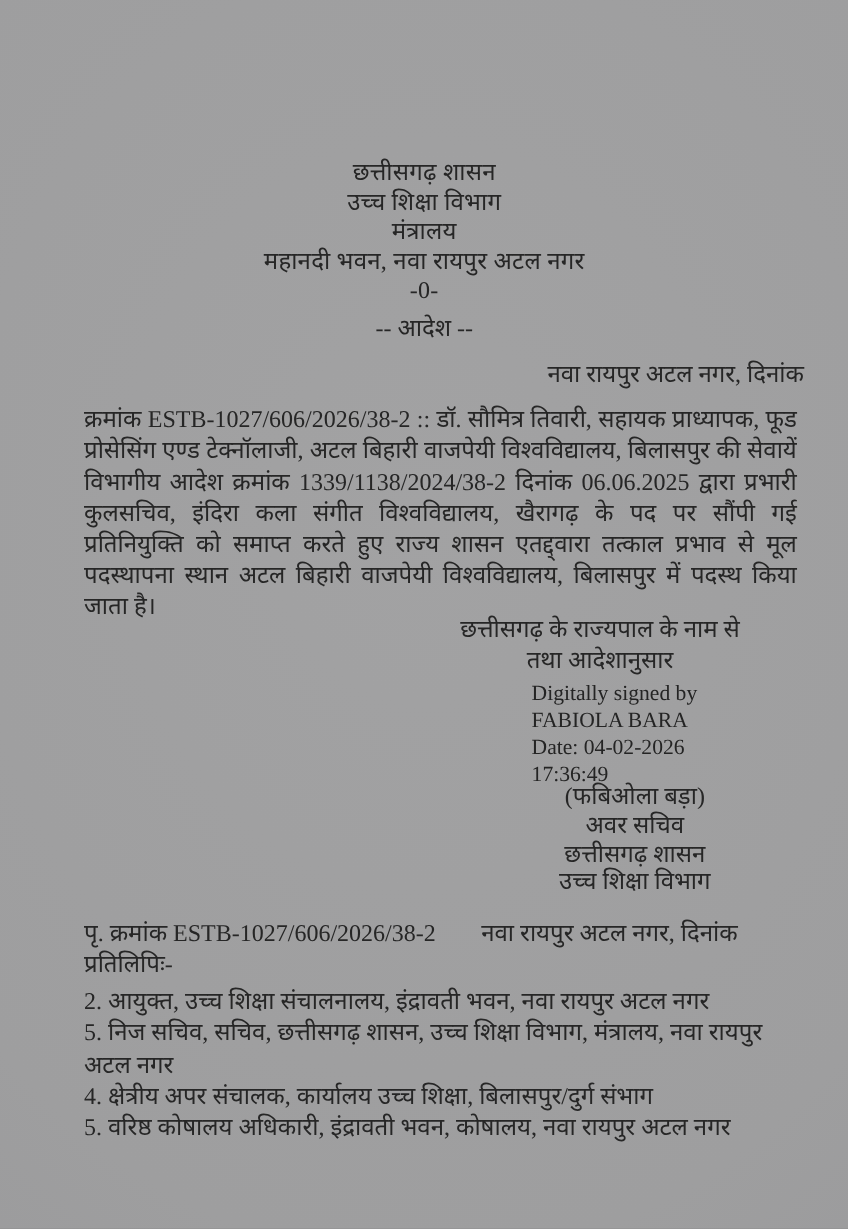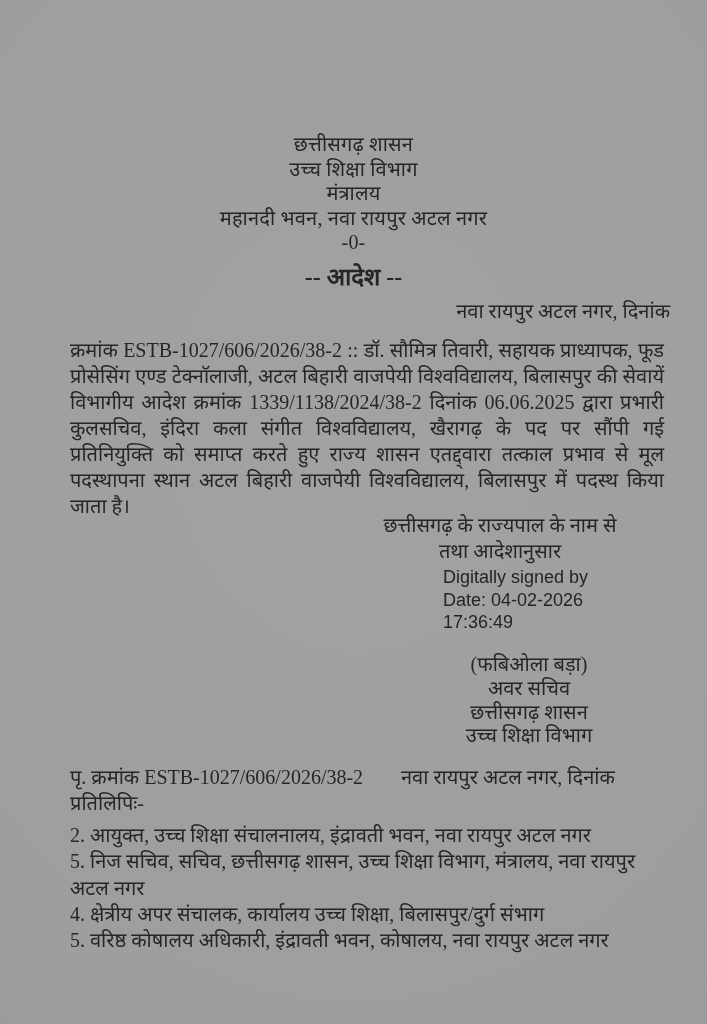--- a/index.html
+++ b/index.html
@@ -26,22 +26,21 @@
     left: 0;
     width: 707px;
     font-size: 20px;
     line-height: 24.5px;
     letter-spacing: 0.2px;
   }
   .order-heading {
     top: 259px;
     left: 0;
     width: 707px;
-    font-size: 24px;
-    font-weight: bold;
+    font-size: 20px;
   }
   .place-date-top {
     top: 297px;
     right: 37px;
     font-size: 20px;
   }
   .body-para {
     top: 337px;
     left: 70px;
     width: 594px;
@@ -54,21 +53,21 @@
     top: 512px;
     left: 350px;
     width: 300px;
     font-size: 20px;
     line-height: 26px;
   }
   .digital-signature {
     top: 566px;
     left: 443px;
     width: 230px;
-    font-family: Liberation Sans, sans-serif;
+    font-family: Liberation Serif, serif;
     font-size: 18px;
     line-height: 22.5px;
     color: #242424;
   }
   .signatory-block {
     top: 653px;
     left: 389px;
     width: 280px;
     font-size: 20px;
     line-height: 23.8px;
@@ -115,20 +114,21 @@
 
   <div class="abs body-para">क्रमांक ESTB-1027/606/2026/38-2 :: डॉ. सौमित्र तिवारी, सहायक प्राध्यापक, फूड प्रोसेसिंग एण्ड टेक्नॉलाजी, अटल बिहारी वाजपेयी विश्वविद्यालय, बिलासपुर की सेवायें विभागीय आदेश क्रमांक 1339/1138/2024/38-2 दिनांक 06.06.2025 द्वारा प्रभारी कुलसचिव, इंदिरा कला संगीत विश्वविद्यालय, खैरागढ़ के पद पर सौंपी गई प्रतिनियुक्ति को समाप्त करते हुए राज्य शासन एतद्द्वारा तत्काल प्रभाव से मूल पदस्थापना स्थान अटल बिहारी वाजपेयी विश्वविद्यालय, बिलासपुर में पदस्थ किया जाता है।</div>
 
   <div class="abs authority-block center">
     <div>छत्तीसगढ़ के राज्यपाल के नाम से</div>
     <div>तथा आदेशानुसार</div>
   </div>
 
   <div class="abs digital-signature">
     <div>Digitally signed by</div>
+    <div>FABIOLA BARA</div>
     <div>Date: 04-02-2026</div>
     <div>17:36:49</div>
   </div>
 
   <div class="abs signatory-block center">
     <div>(फबिओला बड़ा)</div>
     <div>अवर सचिव</div>
     <div>छत्तीसगढ़ शासन</div>
     <div>उच्च शिक्षा विभाग</div>
   </div>

